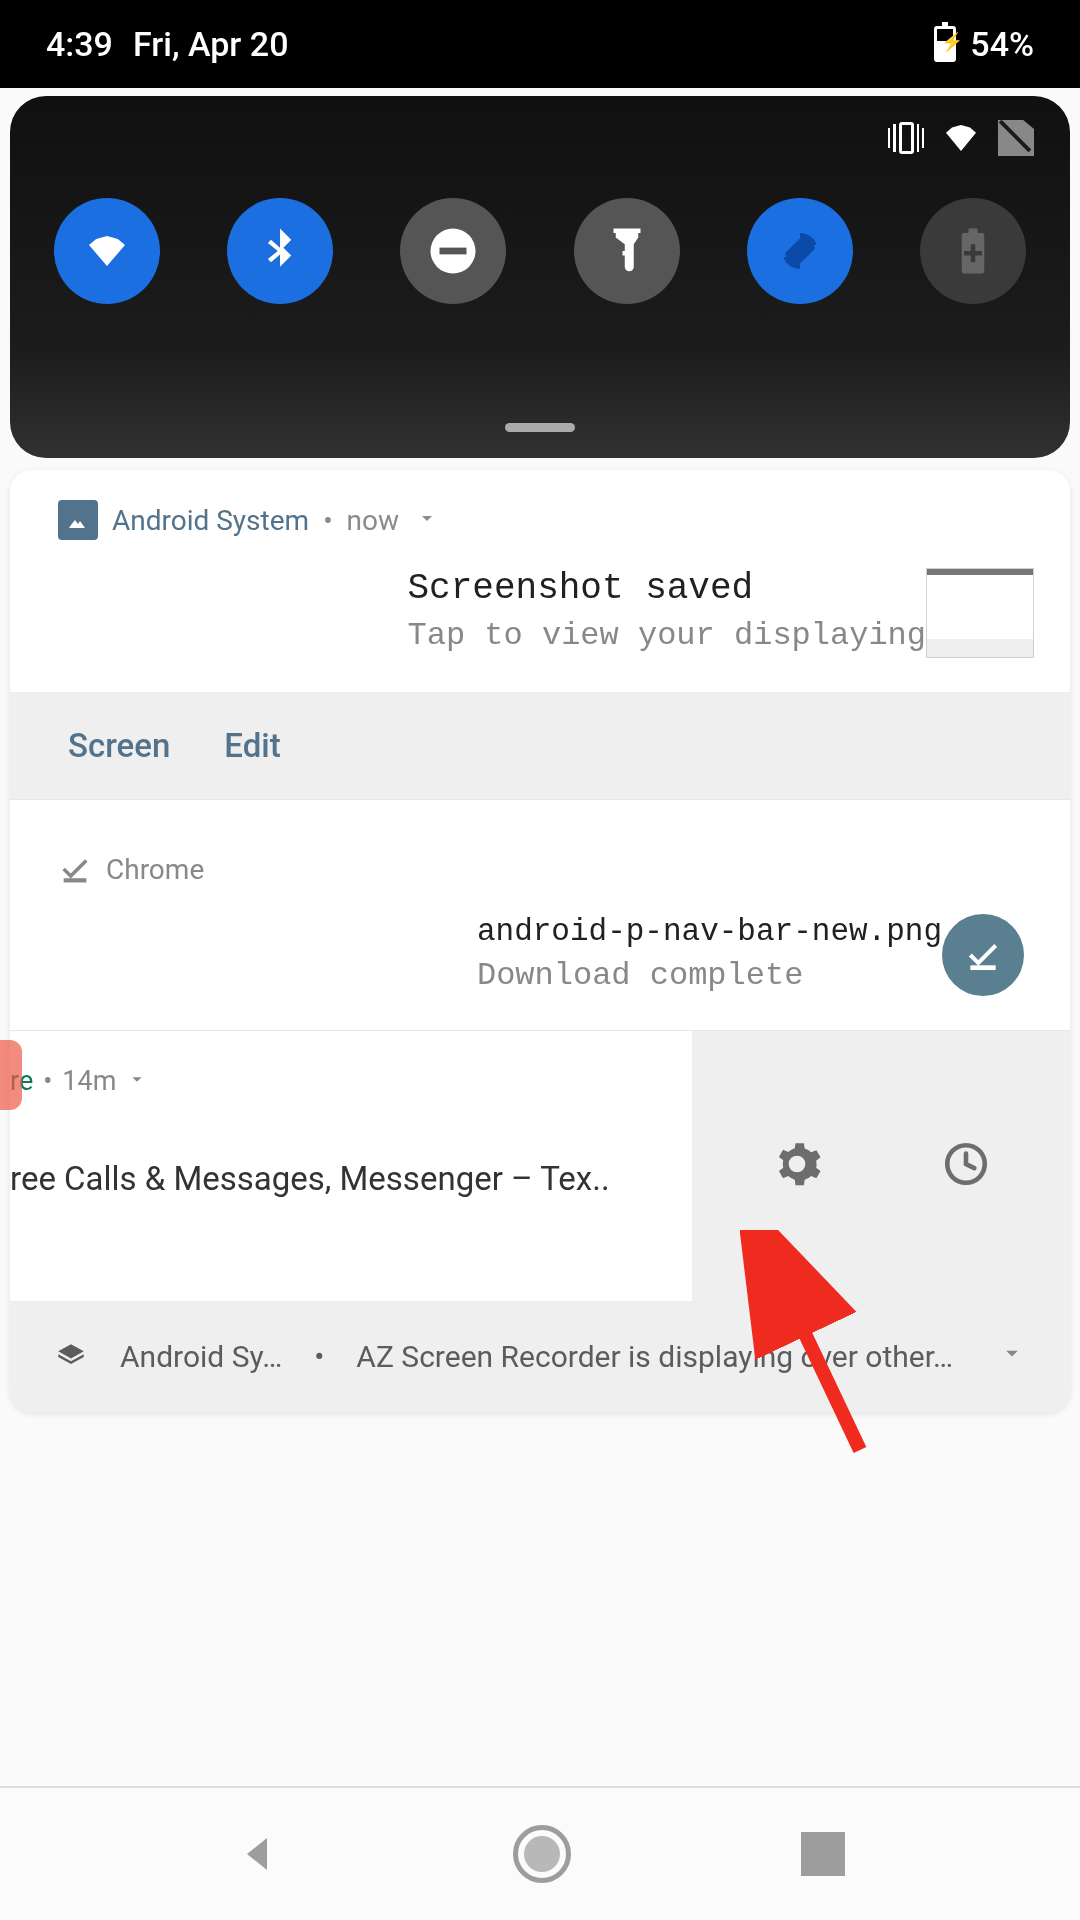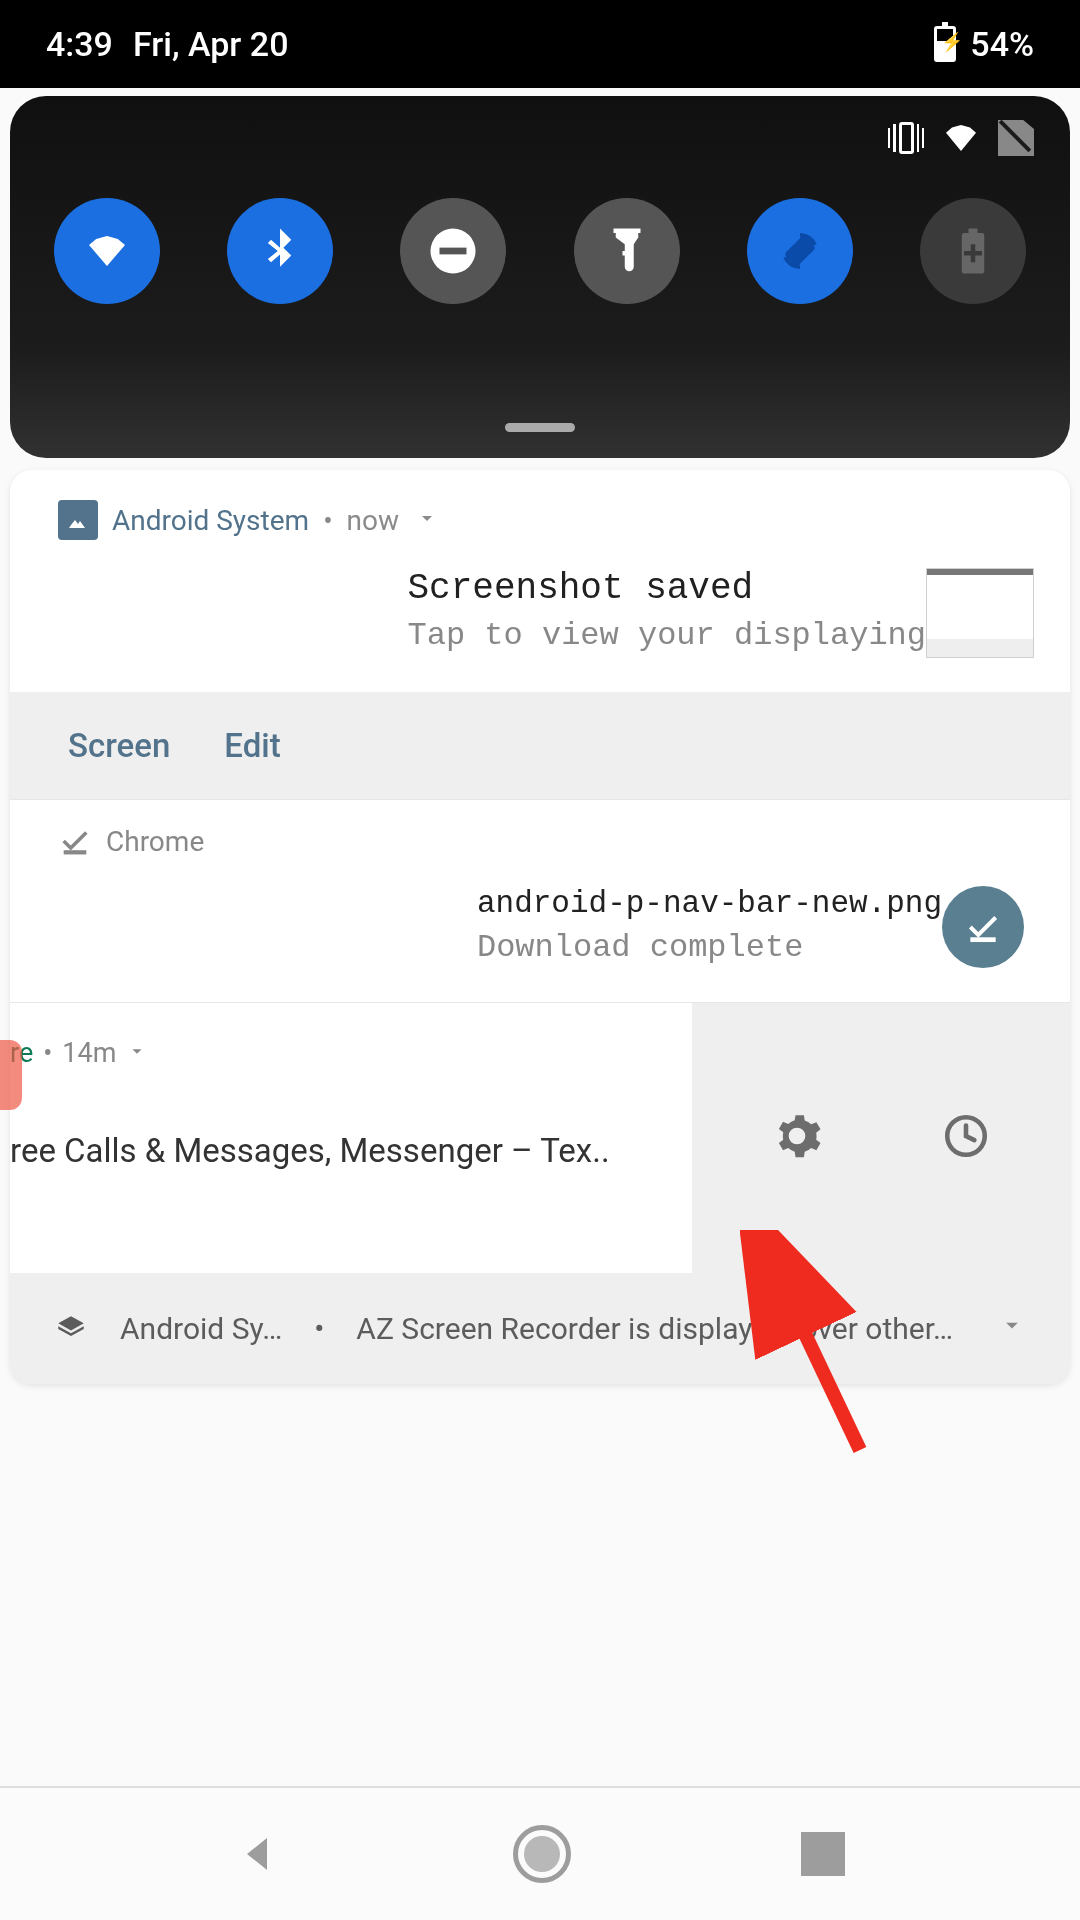--- a/index.html
+++ b/index.html
@@ -105,21 +105,21 @@
   .notif-actions {
     background: #efefef;
     display: flex; gap: 54px;
     padding: 34px 58px;
     font-size: 33px;
     font-weight: 500;
     color: #52738b;
   }
   .notif-actions span { cursor: pointer; }
   
-  .notif2 .notif-header { color: #888; padding-top: 24px; }
+  .notif2 .notif-header { color: #888; padding-top: 52px; }
   .notif2 .chrome-icon {
     width: 34px; height: 34px;
     position: relative;
   }
   .notif2 .notif-body .title { font-size: 31px; }
   .download-badge {
     width: 82px; height: 82px; border-radius: 50%;
     background: #5a7f90;
     display:flex; align-items:center; justify-content:center;
     flex-shrink: 0;

